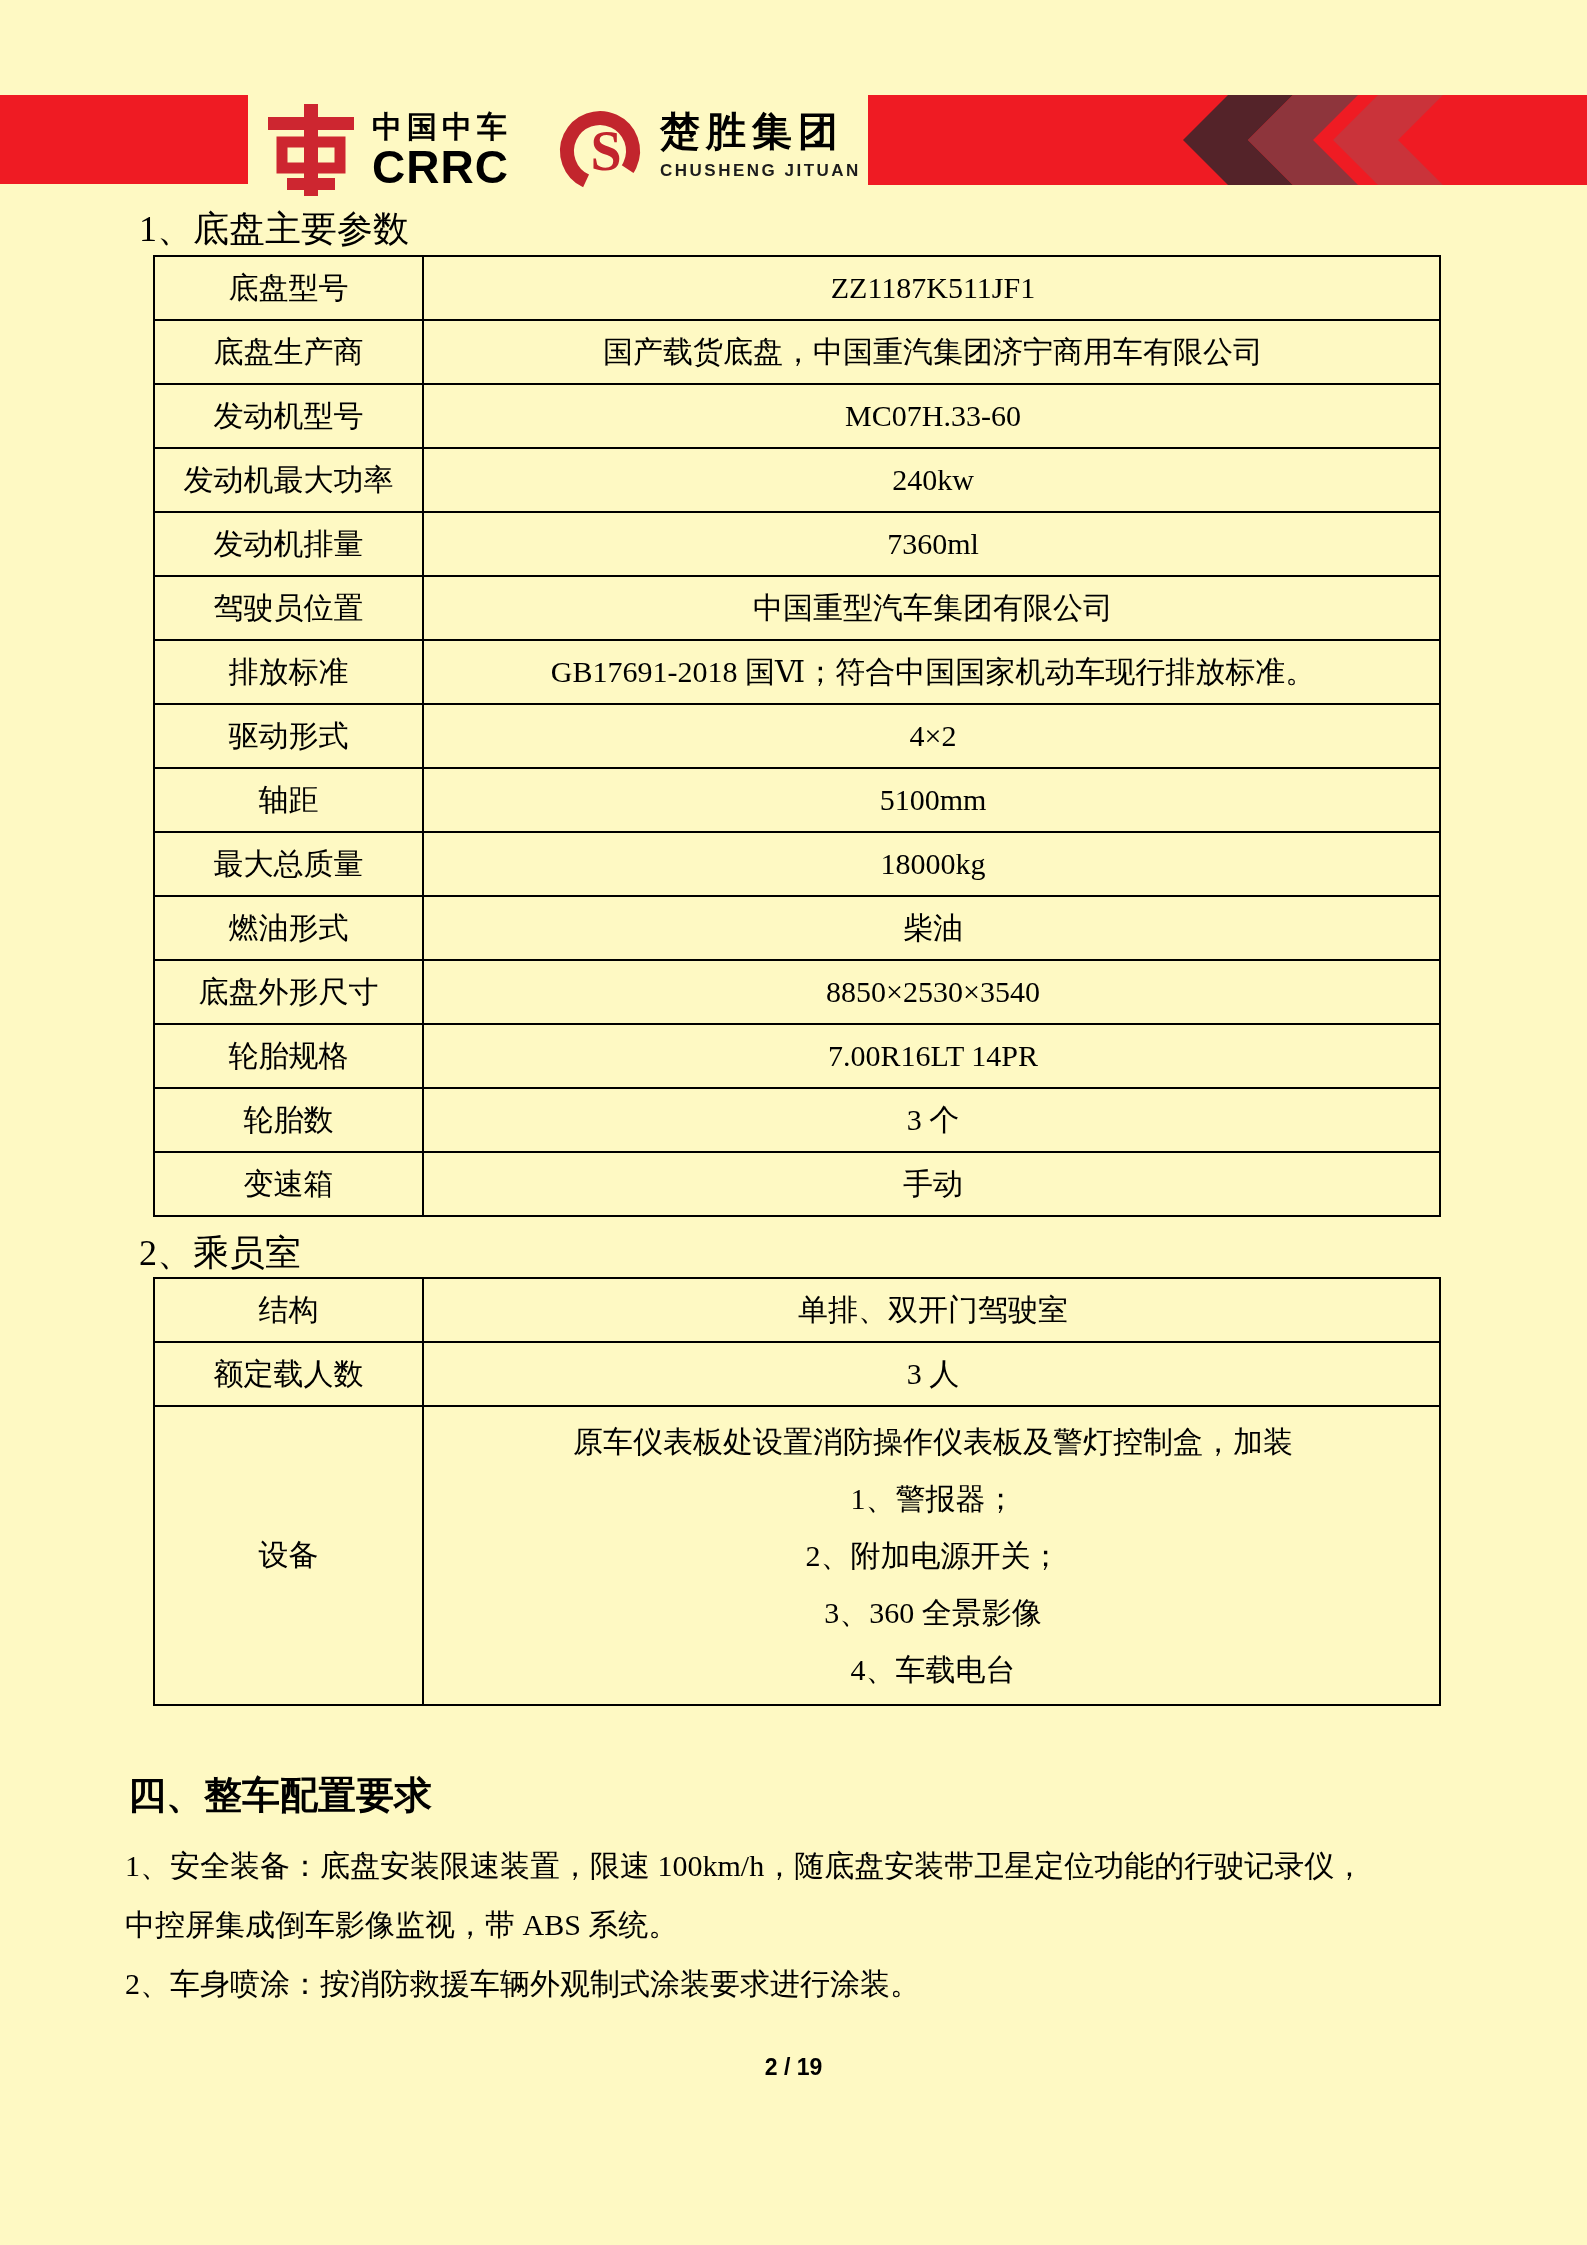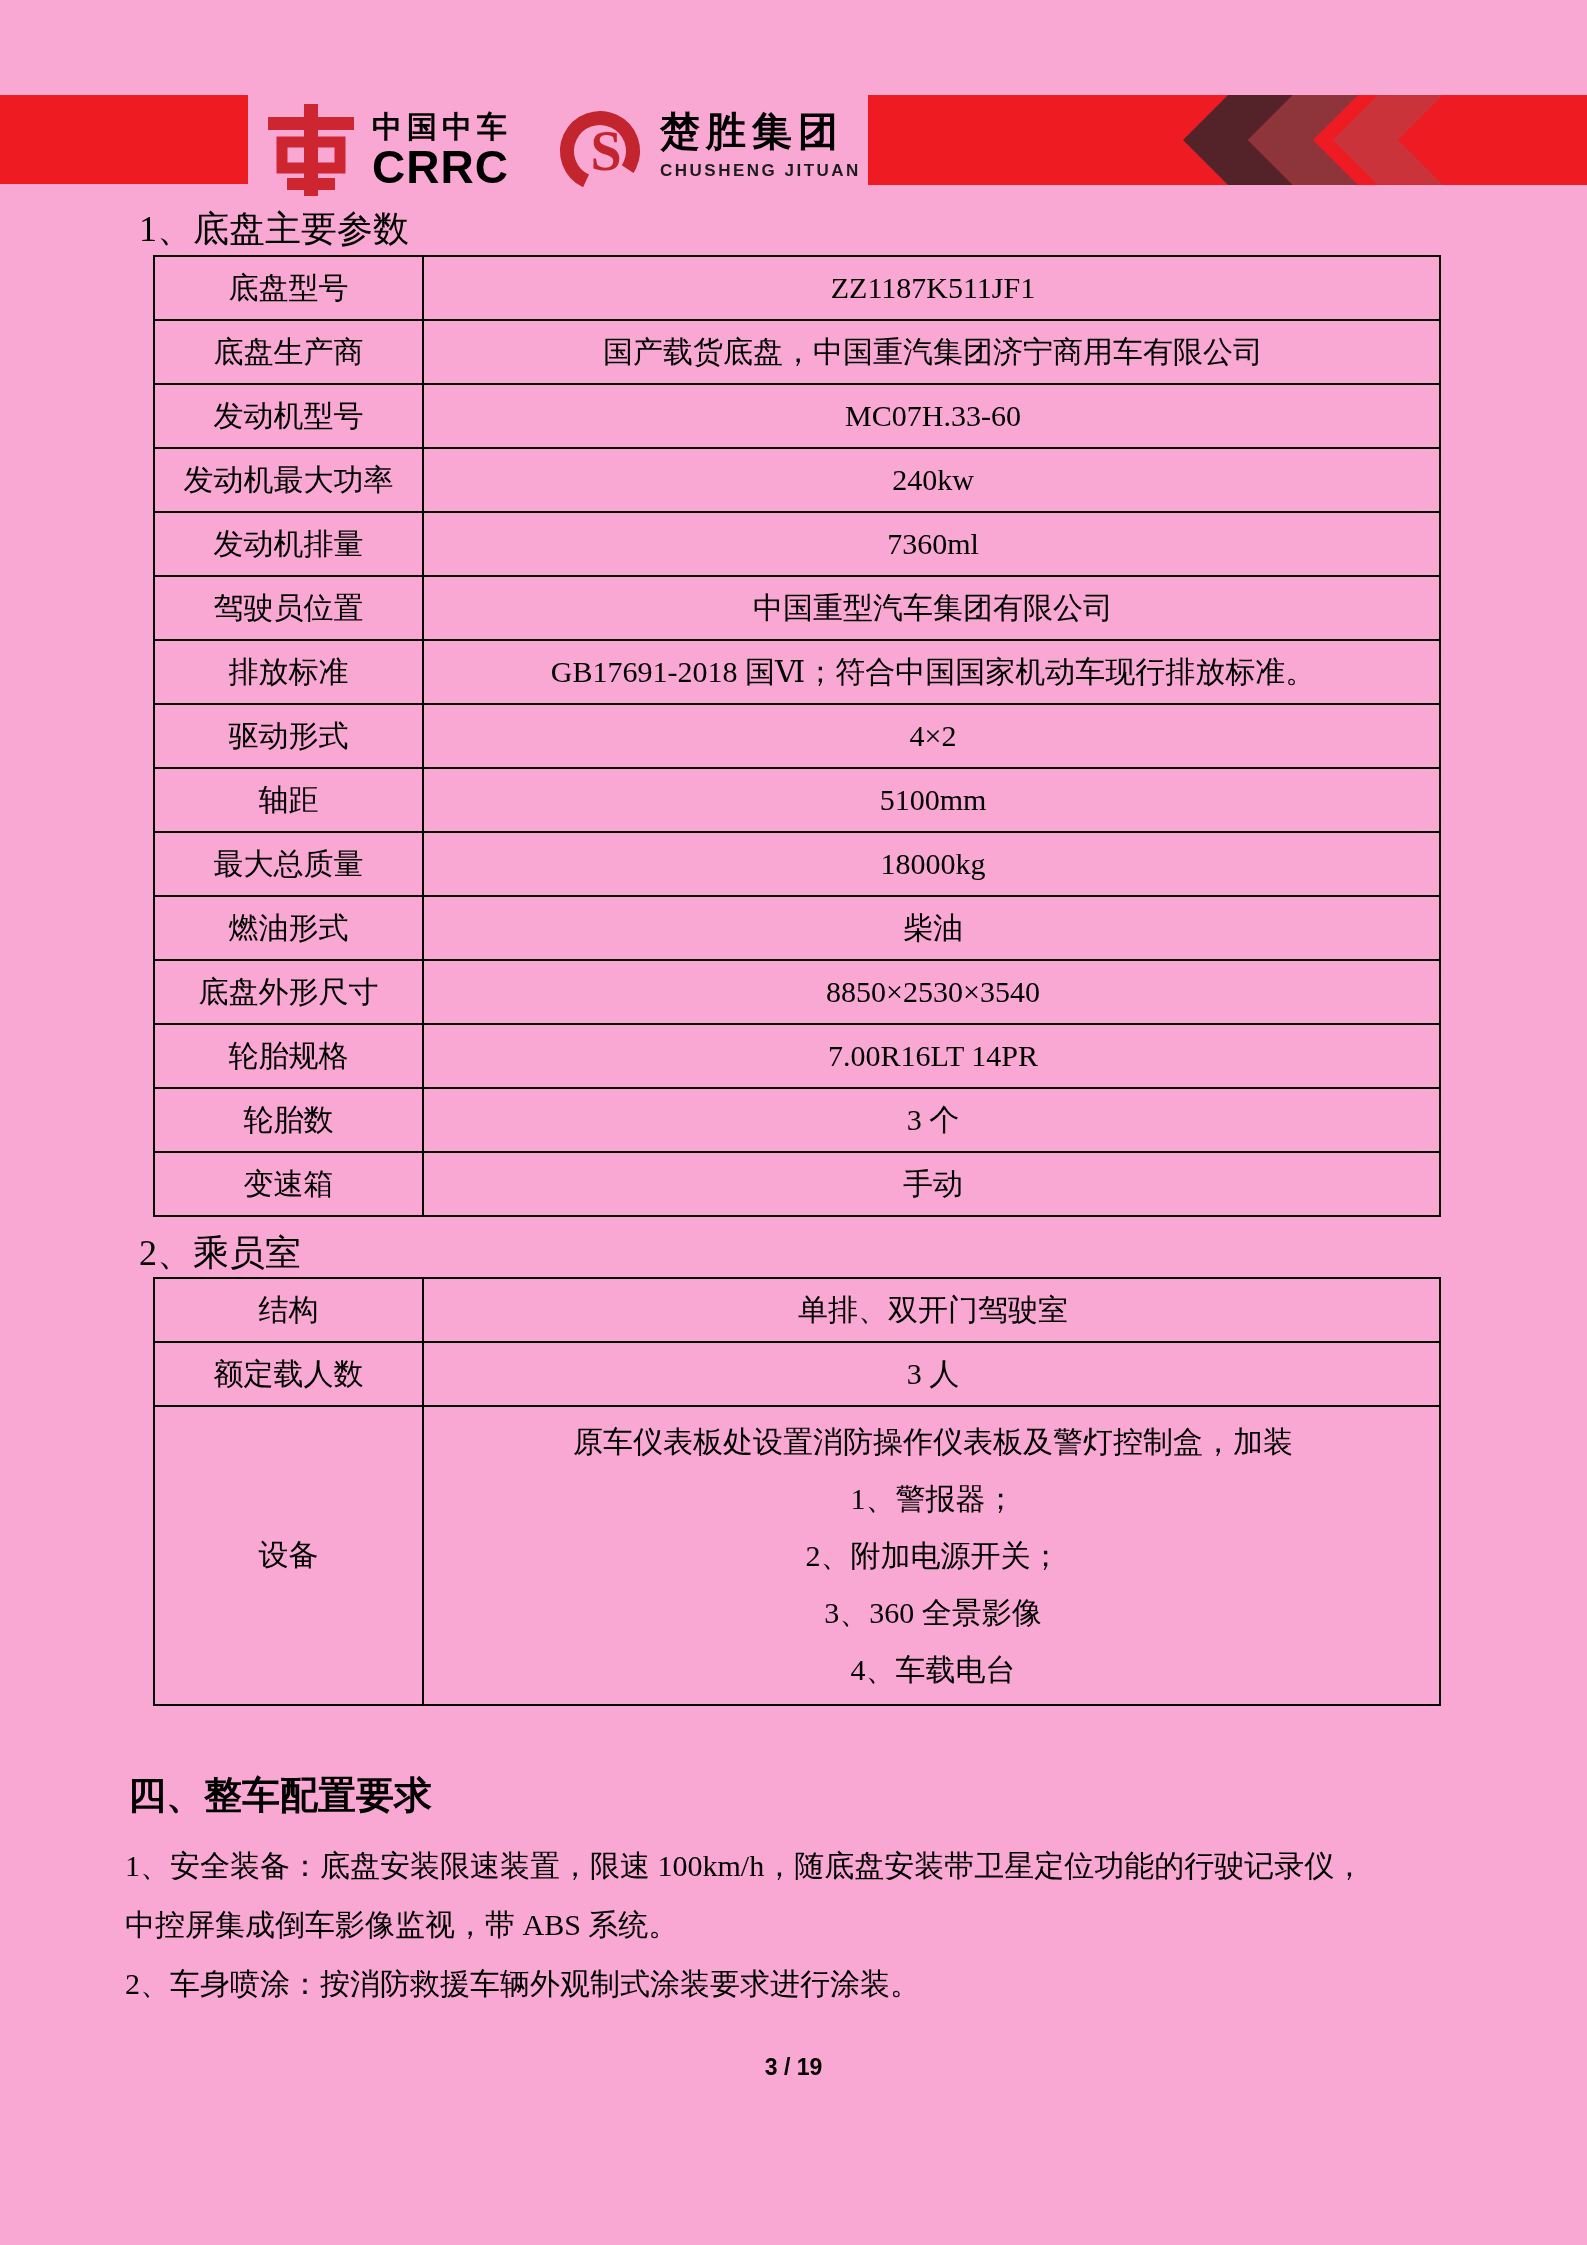--- a/index.html
+++ b/index.html
@@ -7,21 +7,21 @@
     --logo-red:#cd2630;
     --cs-red:#c2252d;
     --chev-dark:#542329;
     --chev-mid:#8e353c;
     --chev-light:#ca333a;
     --ink:#000;
   }
   html,body{margin:0;padding:0;background:#e9e9e9;}
   .page{
     position:relative;width:1587px;height:2245px;margin:0 auto;
-    background:#f9a8d4;color:var(--ink);
+    background:#fef9c3;color:var(--ink);
     font-family:"Liberation Serif","DejaVu Serif",serif;
     overflow:hidden;
   }
   
   .hdr-left-band{position:absolute;left:0;top:95px;width:248px;height:89px;background:var(--band-red);}
   .hdr-right-band{position:absolute;left:868px;top:95px;width:719px;height:90px;}
   .crrc-emblem{position:absolute;left:266px;top:104px;width:90px;height:92px;}
   .crrc-text{position:absolute;left:372px;top:110px;width:170px;font-family:"Liberation Sans","DejaVu Sans",sans-serif;}
   .crrc-cn{font-size:30px;font-weight:bold;letter-spacing:5px;line-height:34px;white-space:nowrap;}
   .crrc-en{font-size:46px;font-weight:900;letter-spacing:1px;line-height:44px;margin-top:1px;}
@@ -183,15 +183,15 @@
   </table>
 
   <div class="big-heading">四、整车配置要求</div>
 
   <div class="paras">
     <p>1、安全装备：底盘安装限速装置，限速 100km/h，随底盘安装带卫星定位功能的行驶记录仪，</p>
     <p>中控屏集成倒车影像监视，带 ABS 系统。</p>
     <p>2、车身喷涂：按消防救援车辆外观制式涂装要求进行涂装。</p>
   </div>
 
-  <div class="footer">3 / 19</div>
+  <div class="footer">2 / 19</div>
 
 </div>
 
 </body></html>

